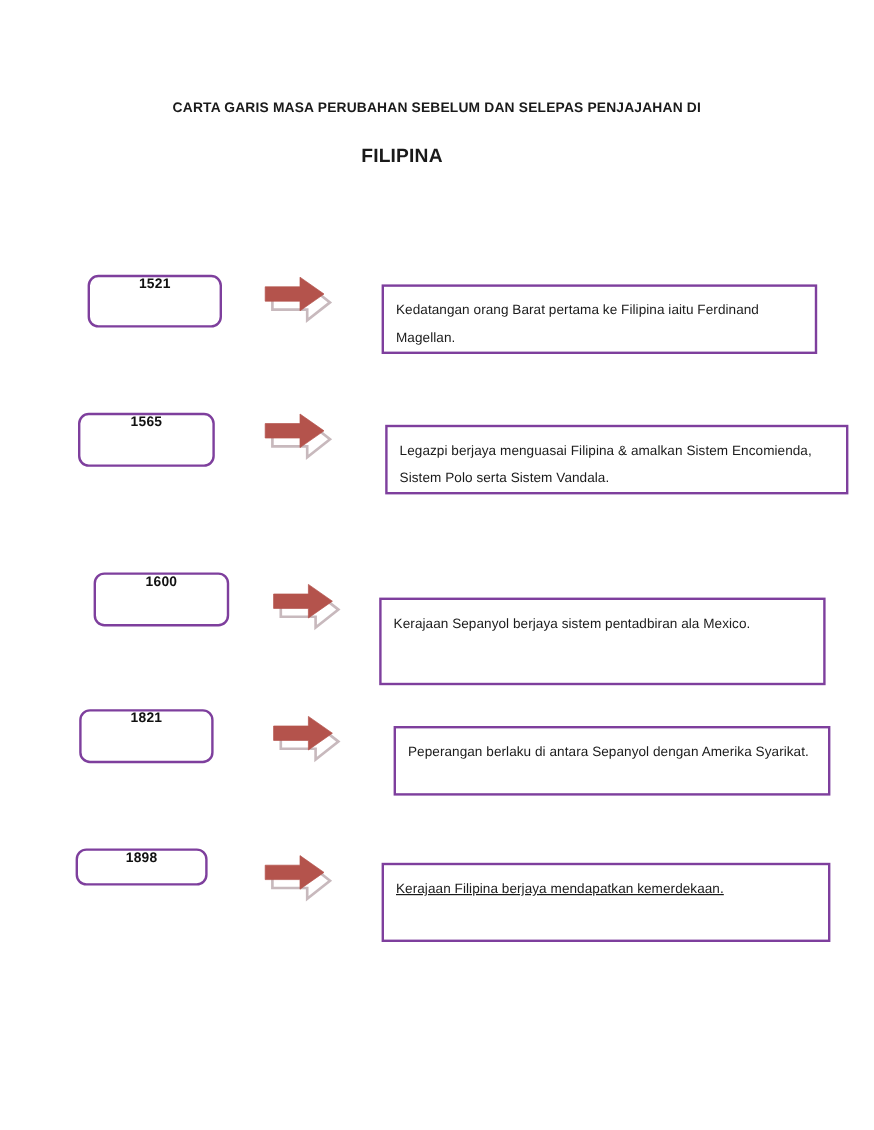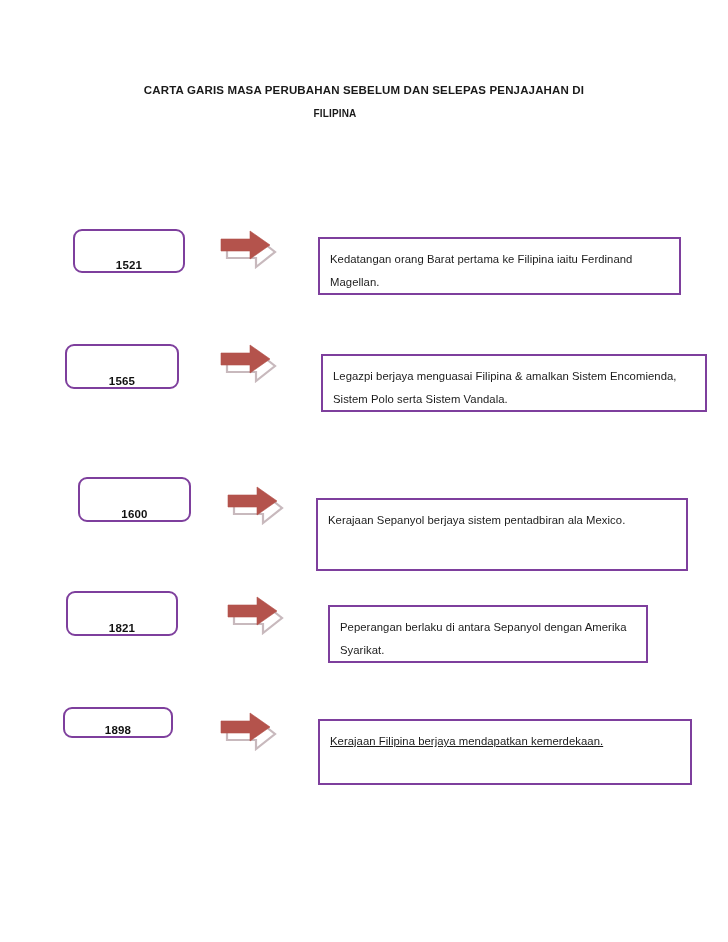--- a/index.html
+++ b/index.html
@@ -27,26 +27,26 @@
   }
   .title-line1 {
     font-size: 11.5px;
     font-weight: bold;
     letter-spacing: 0.15px;
     line-height: 16px;
     color: #1a1a1a;
     white-space: nowrap;
   }
   .title-line2 {
-    font-size: 10px;
+    font-size: 16px;
     font-weight: bold;
     letter-spacing: 0.15px;
     line-height: 16px;
     color: #1a1a1a;
-    margin-top: 8px;
+    margin-top: 25px;
     
     padding-right: 58px;
   }
 
   
   .timeline {
     position: absolute;
     left: 0;
     top: 0;
     width: 728px;
@@ -57,21 +57,21 @@
   }
 
   
   .year-box {
     position: absolute;
     box-sizing: border-box;
     background: #ffffff;
     border: 2.5px solid #7e3f9d;
     border-radius: 9px;
     display: flex;
-    align-items: flex-end;
+    align-items: flex-start;
     justify-content: center;
   }
   .year-label {
     font-size: 11.5px;
     font-weight: bold;
     color: #111111;
     letter-spacing: 0.2px;
   }
 
   
@@ -158,21 +158,21 @@
     <div class="row">
       <div class="year-box" style="left: 66px; top: 591px; width: 112px; height: 45px; border-color: rgb(126, 63, 157);">
         <span class="year-label">1821</span>
       </div>
       <div class="arrow" style="left: 222px; top: 596px;">
         <svg viewBox="0 0 64 40" xmlns="http://www.w3.org/2000/svg">
           <polygon points="12,16 41,16 41,7 60,22 41,37 41,28 12,28" fill="none" stroke="#c8b9bd" stroke-width="2.2" stroke-linejoin="miter"></polygon>
           <polygon points="6,9 35,9 35,1 55,15 35,29 35,21 6,21" fill="#b4534c" stroke="#b4534c" stroke-width="0.6" stroke-linejoin="miter"></polygon>
         </svg>
       </div>
-      <div class="desc-box" style="left: 328px; top: 585px; width: 320px; height: 58px; border-color: rgb(126, 63, 157);">
+      <div class="desc-box" style="left: 328px; top: 585px; width: 364px; height: 58px; border-color: rgb(126, 63, 157);">
         <div class="desc-text">Peperangan berlaku di antara Sepanyol dengan Amerika Syarikat.</div>
       </div>
     </div>
     <div class="row">
       <div class="year-box" style="left: 63px; top: 707px; width: 110px; height: 31px; border-color: rgb(126, 63, 157);">
         <span class="year-label">1898</span>
       </div>
       <div class="arrow" style="left: 215px; top: 712px;">
         <svg viewBox="0 0 64 40" xmlns="http://www.w3.org/2000/svg">
           <polygon points="12,16 41,16 41,7 60,22 41,37 41,28 12,28" fill="none" stroke="#c8b9bd" stroke-width="2.2" stroke-linejoin="miter"></polygon>

